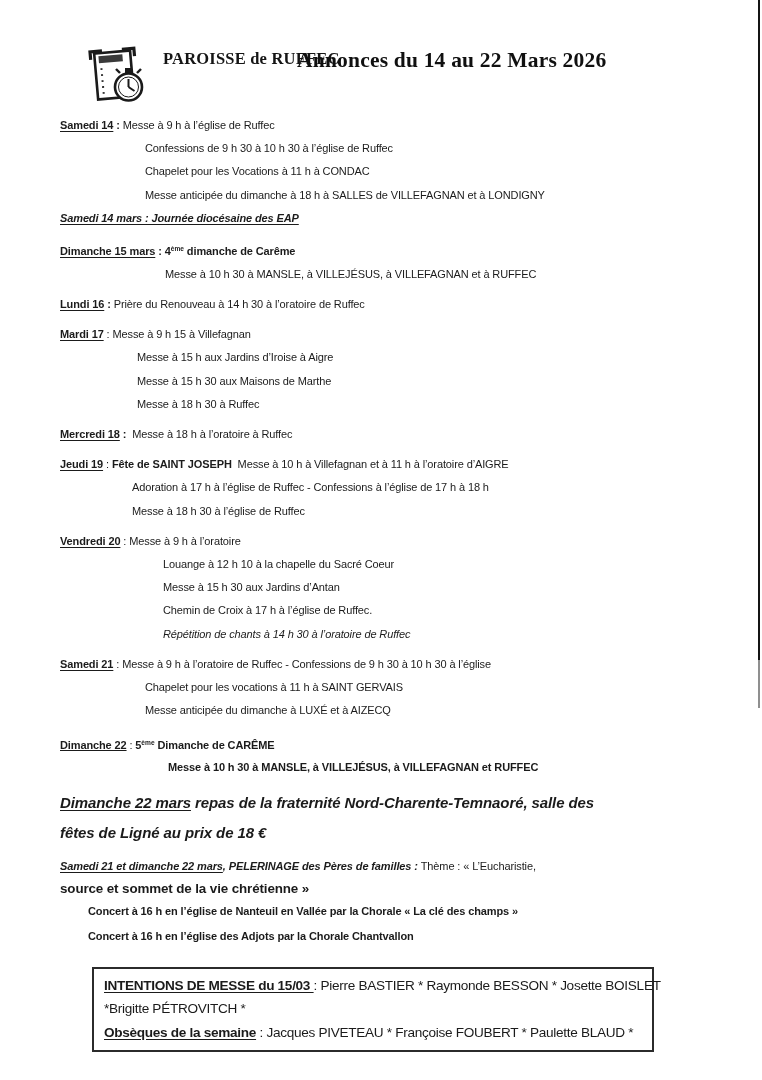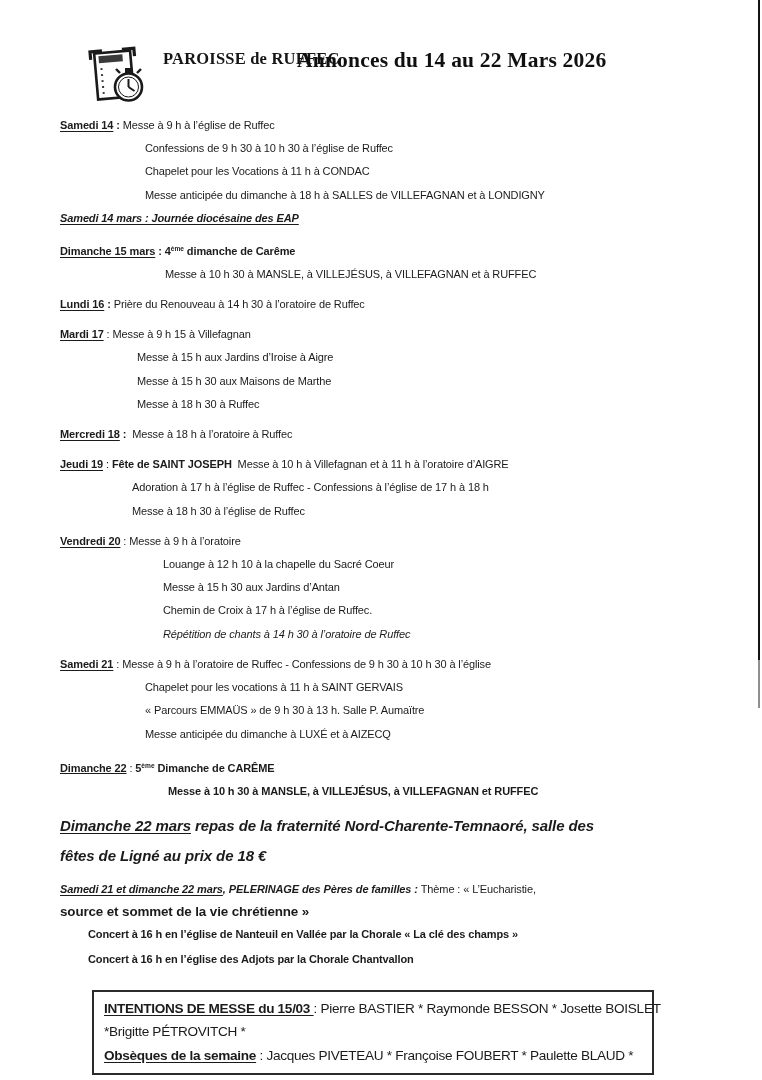--- a/index.html
+++ b/index.html
@@ -124,21 +124,20 @@
         <div class="block">
           <div class="line"><span class="s-b s-u">Vendredi 20</span><span class=""> : </span><span class="">Messe à 9 h à l’oratoire</span></div>
           <div class="line" style="padding-left: 103px;"><span class="">Louange à 12 h 10 à la chapelle du Sacré Coeur</span></div>
           <div class="line" style="padding-left: 103px;"><span class="">Messe à 15 h 30 aux Jardins d’Antan</span></div>
           <div class="line" style="padding-left: 103px;"><span class="">Chemin de Croix à 17 h à l’église de Ruffec.</span></div>
           <div class="line" style="padding-left: 103px;"><span class="s-i">Répétition de chants à 14 h 30 à l’oratoire de Ruffec</span></div>
         </div>
         <div class="block">
           <div class="line"><span class="s-b s-u">Samedi 21</span><span class=""> : </span><span class="">Messe à 9 h à l’oratoire de Ruffec - Confessions de 9 h 30 à 10 h 30 à l’église</span></div>
           <div class="line" style="padding-left: 85px;"><span class="">Chapelet pour les vocations à 11 h à SAINT GERVAIS</span></div>
-          <div class="line" style="padding-left: 85px;"><span class="">« Parcours EMMAÜS » de 9 h 30 à 13 h. Salle P. Aumaïtre</span></div>
           <div class="line" style="padding-left: 85px;"><span class="">Messe anticipée du dimanche à LUXÉ et à AIZECQ</span></div>
         </div>
         <div class="block mt-lg">
           <div class="line"><span class="s-b s-u">Dimanche 22</span><span class=""> : </span><span class="s-b">5</span><span class="s-b s-sup">ème</span><span class="s-b"> Dimanche de CARÊME</span></div>
           <div class="line" style="padding-left: 108px;"><span class="s-b">Messe à 10 h 30 à MANSLE, à VILLEJÉSUS, à VILLEFAGNAN et RUFFEC</span></div>
         </div>
         <div class="block xl mt-lg">
           <div class="line"><span class="s-b s-i s-u">Dimanche 22 mars</span><span class="s-b s-i"> repas de la fraternité Nord-Charente-Temnaoré, salle des</span></div>
           <div class="line"><span class="s-b s-i">fêtes de Ligné au prix de 18 €</span></div>
         </div>

